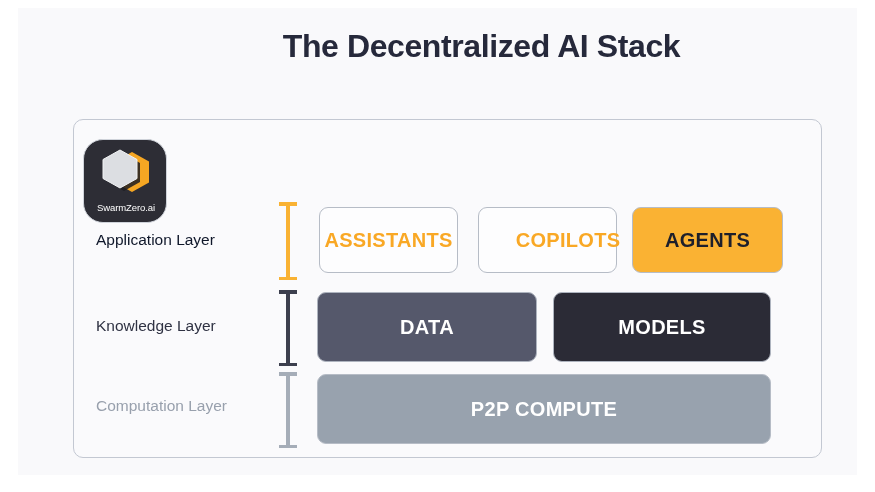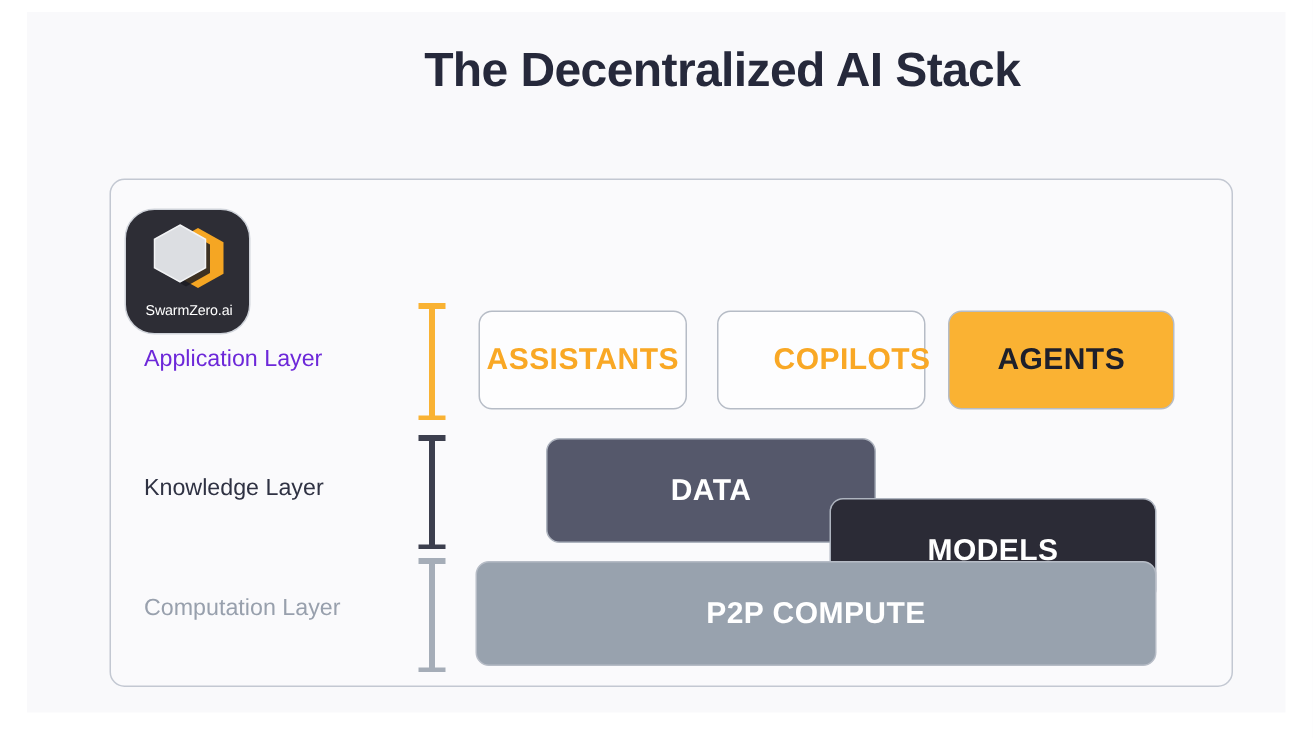--- a/index.html
+++ b/index.html
@@ -92,21 +92,21 @@
 
   
   .layer-label {
     position: absolute;
     left: 22px;
     width: 180px;
     font-size: 15.5px;
     text-align: left;
     white-space: nowrap;
   }
-  .layer-label.app   { top: 111px; color: #6d28d9; }
+  .layer-label.app   { top: 111px; color: #0f172a; }
   .layer-label.know  { top: 197px; color: #2f3243; }
   .layer-label.comp  { top: 277px; color: #98a0ad; }
 
   
   .bracket {
     position: absolute;
     left: 205px;
     width: 18px;
   }
   .bracket .stem {
@@ -160,27 +160,25 @@
   #box-agents {
     left: 558px; top: 87px; width: 151px; height: 66px;
     background: #fab233; color: #1d1f2b;
   }
 
   
   #box-data {
     left: 243px; top: 172px; width: 220px; height: 70px;
     background: #55586b; color: #ffffff;
     border-color: #aeb4bf;
-    margin-left: 47px;
   }
   #box-models {
     left: 479px; top: 172px; width: 218px; height: 70px;
     background: #2b2b36; color: #ffffff;
     border-color: #aeb4bf;
-    margin-top: 40px;
   }
 
   
   #box-p2p {
     left: 243px; top: 254px; width: 454px; height: 70px;
     background: #98a2ae; color: #ffffff;
     border-color: #b6bcc6;
   }
 </style>
 </head>

